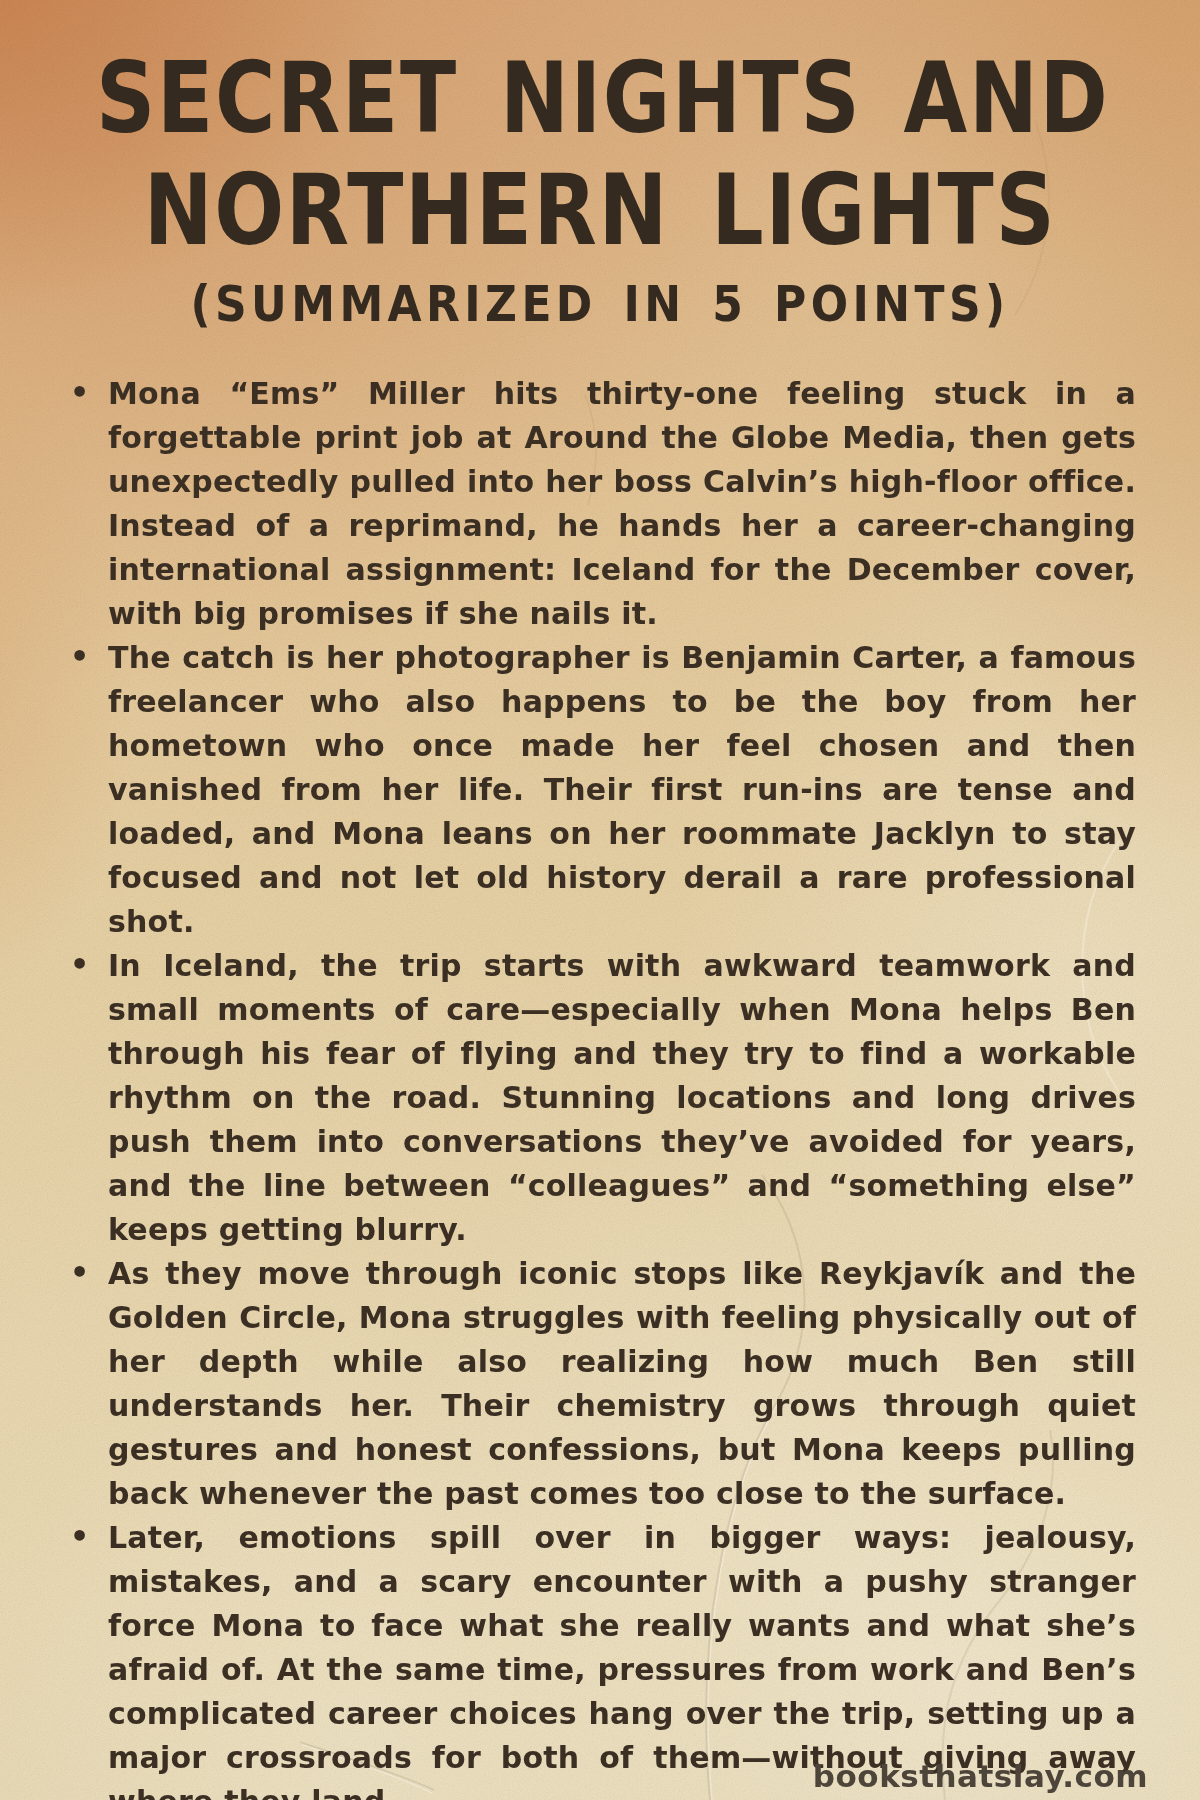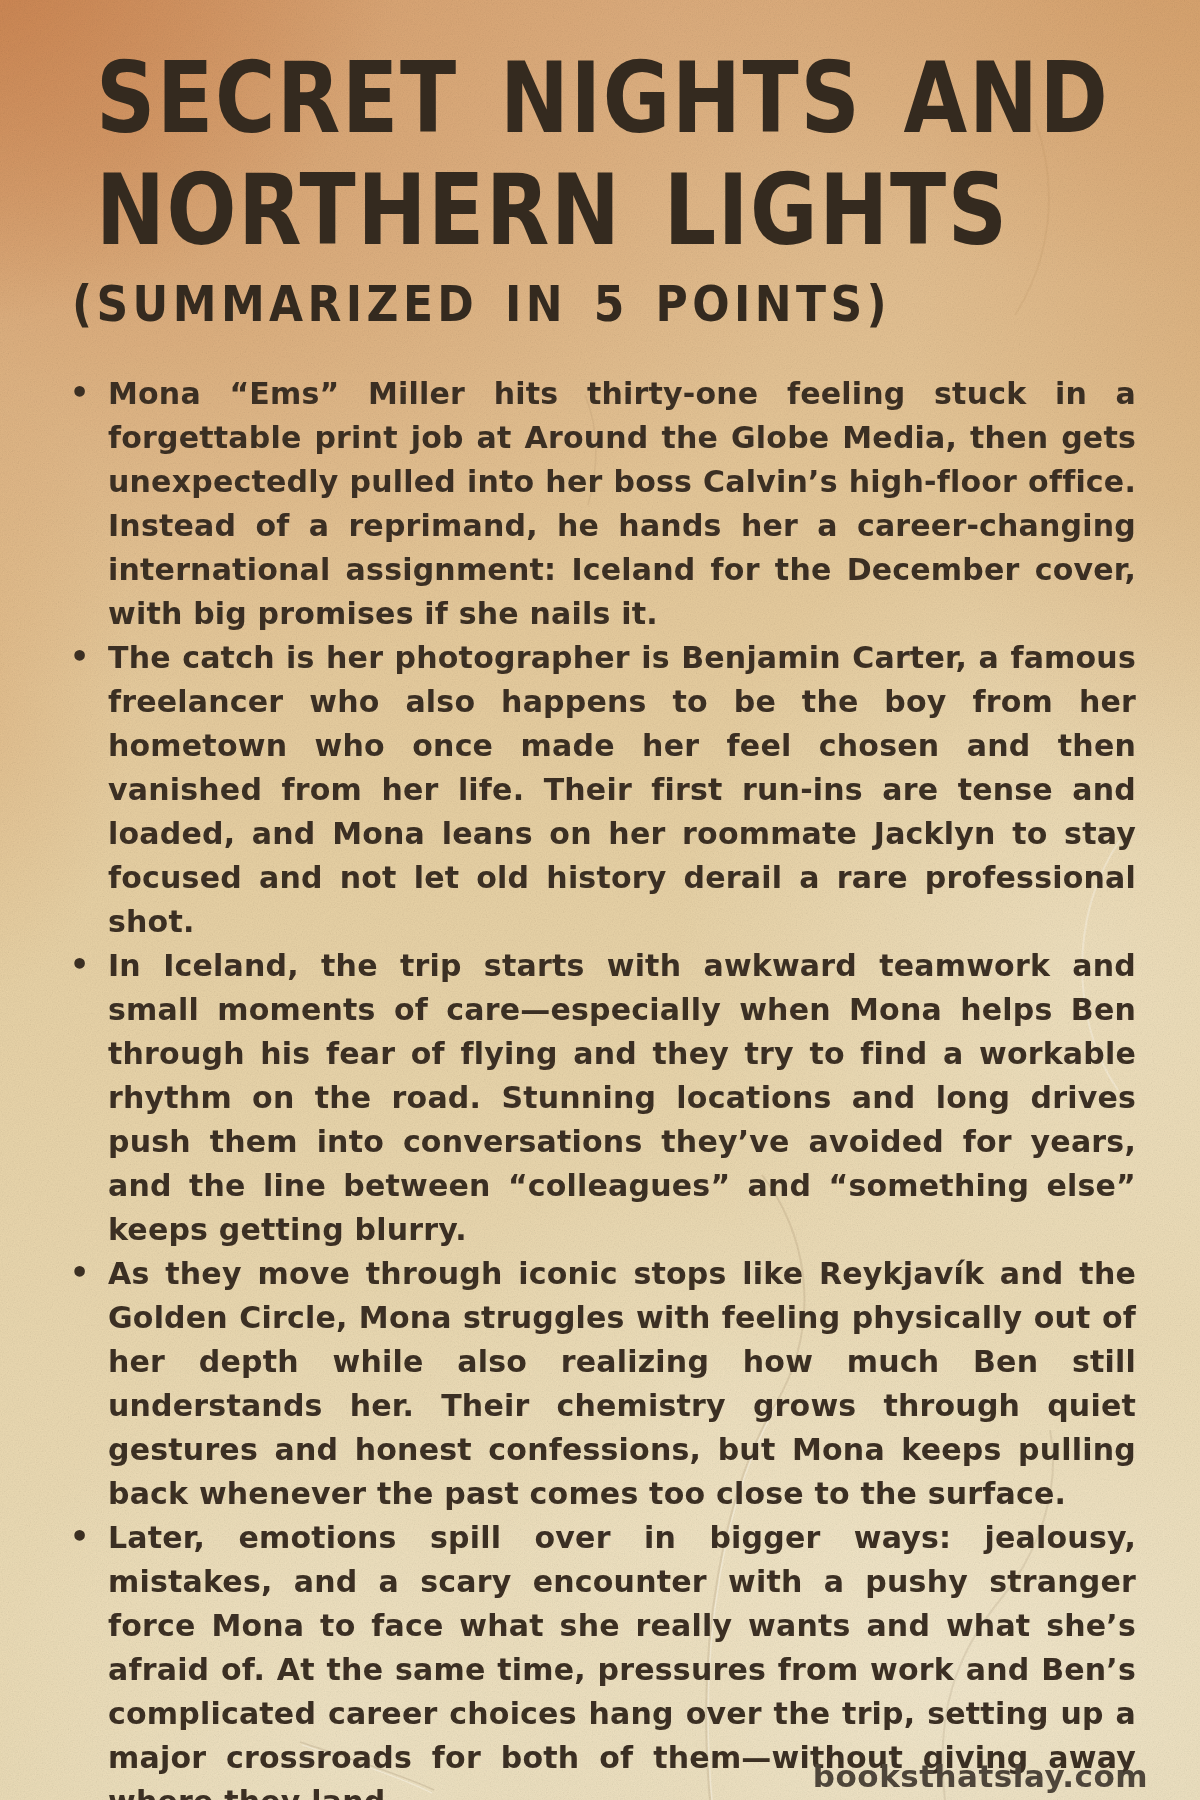--- a/index.html
+++ b/index.html
@@ -38,20 +38,21 @@
   }
   .grain { mix-blend-mode: multiply; opacity: 0.22; }
   .content {
     position: relative;
     z-index: 2;
     width: 100%;
     height: 100%;
   }
   .header {
     padding-top: 42px;
+    text-align: center;
     color: var(--title-color);
   }
   .title-line {
     font-size: 98px;
     font-weight: bold;
     line-height: 112px;
     letter-spacing: 2px;
     word-spacing: 14px;
     white-space: nowrap;
     transform: scaleX(0.84);

